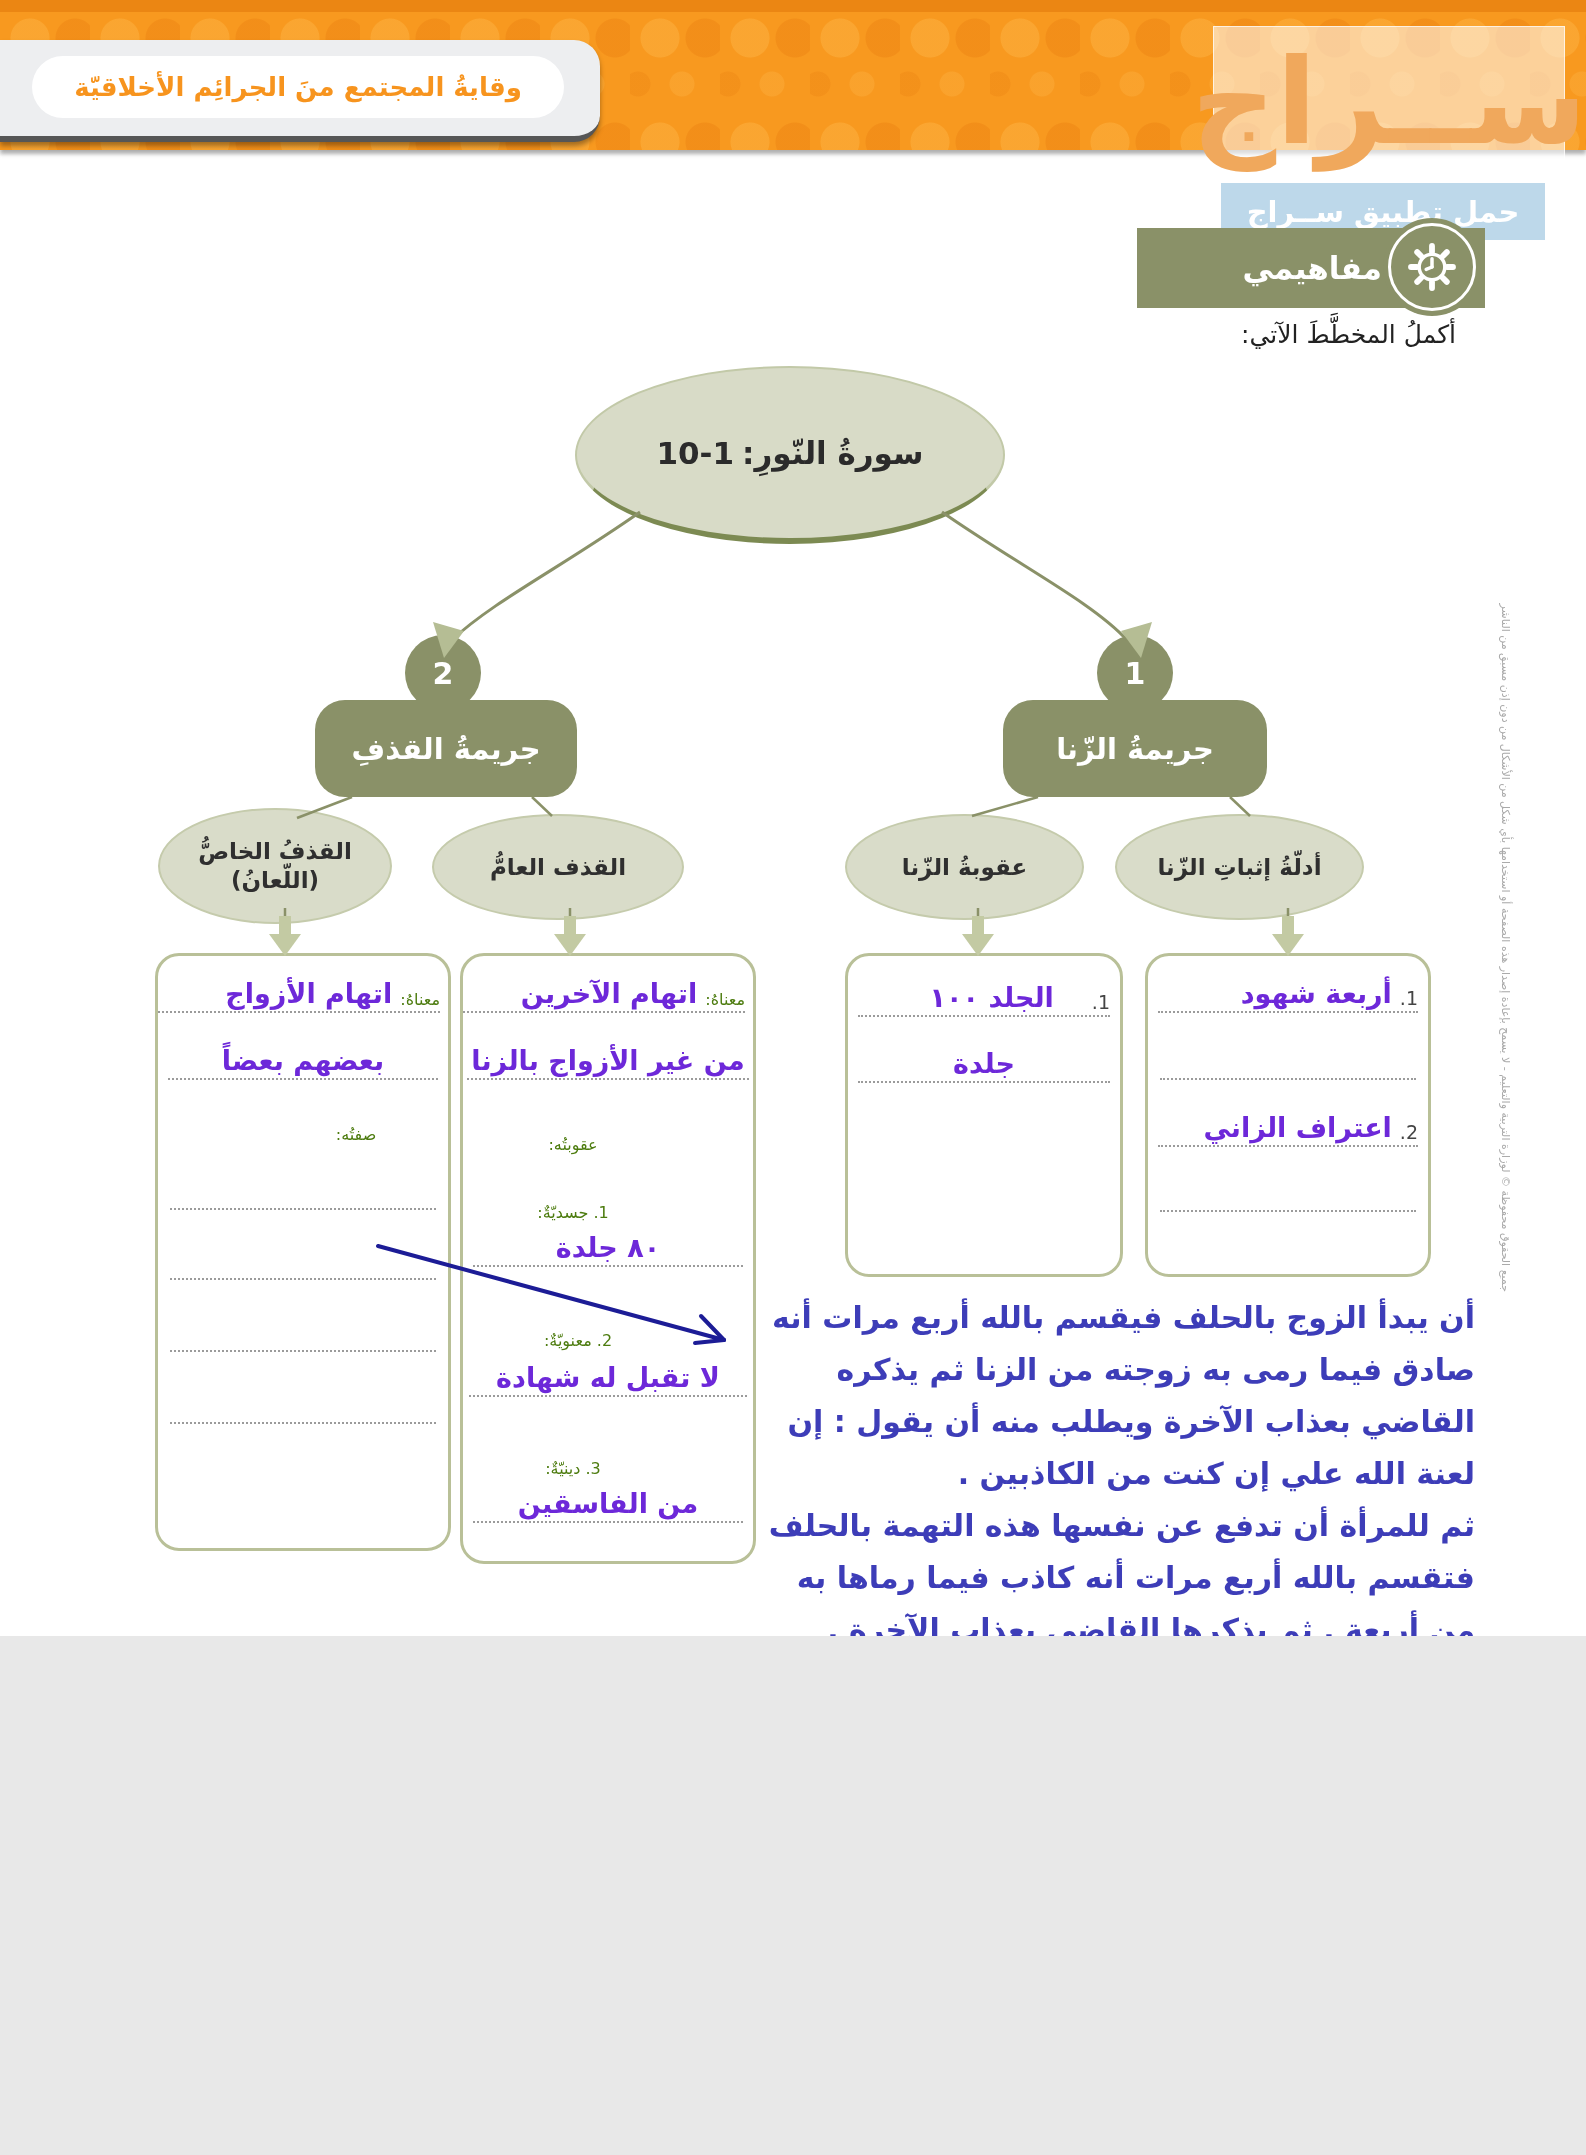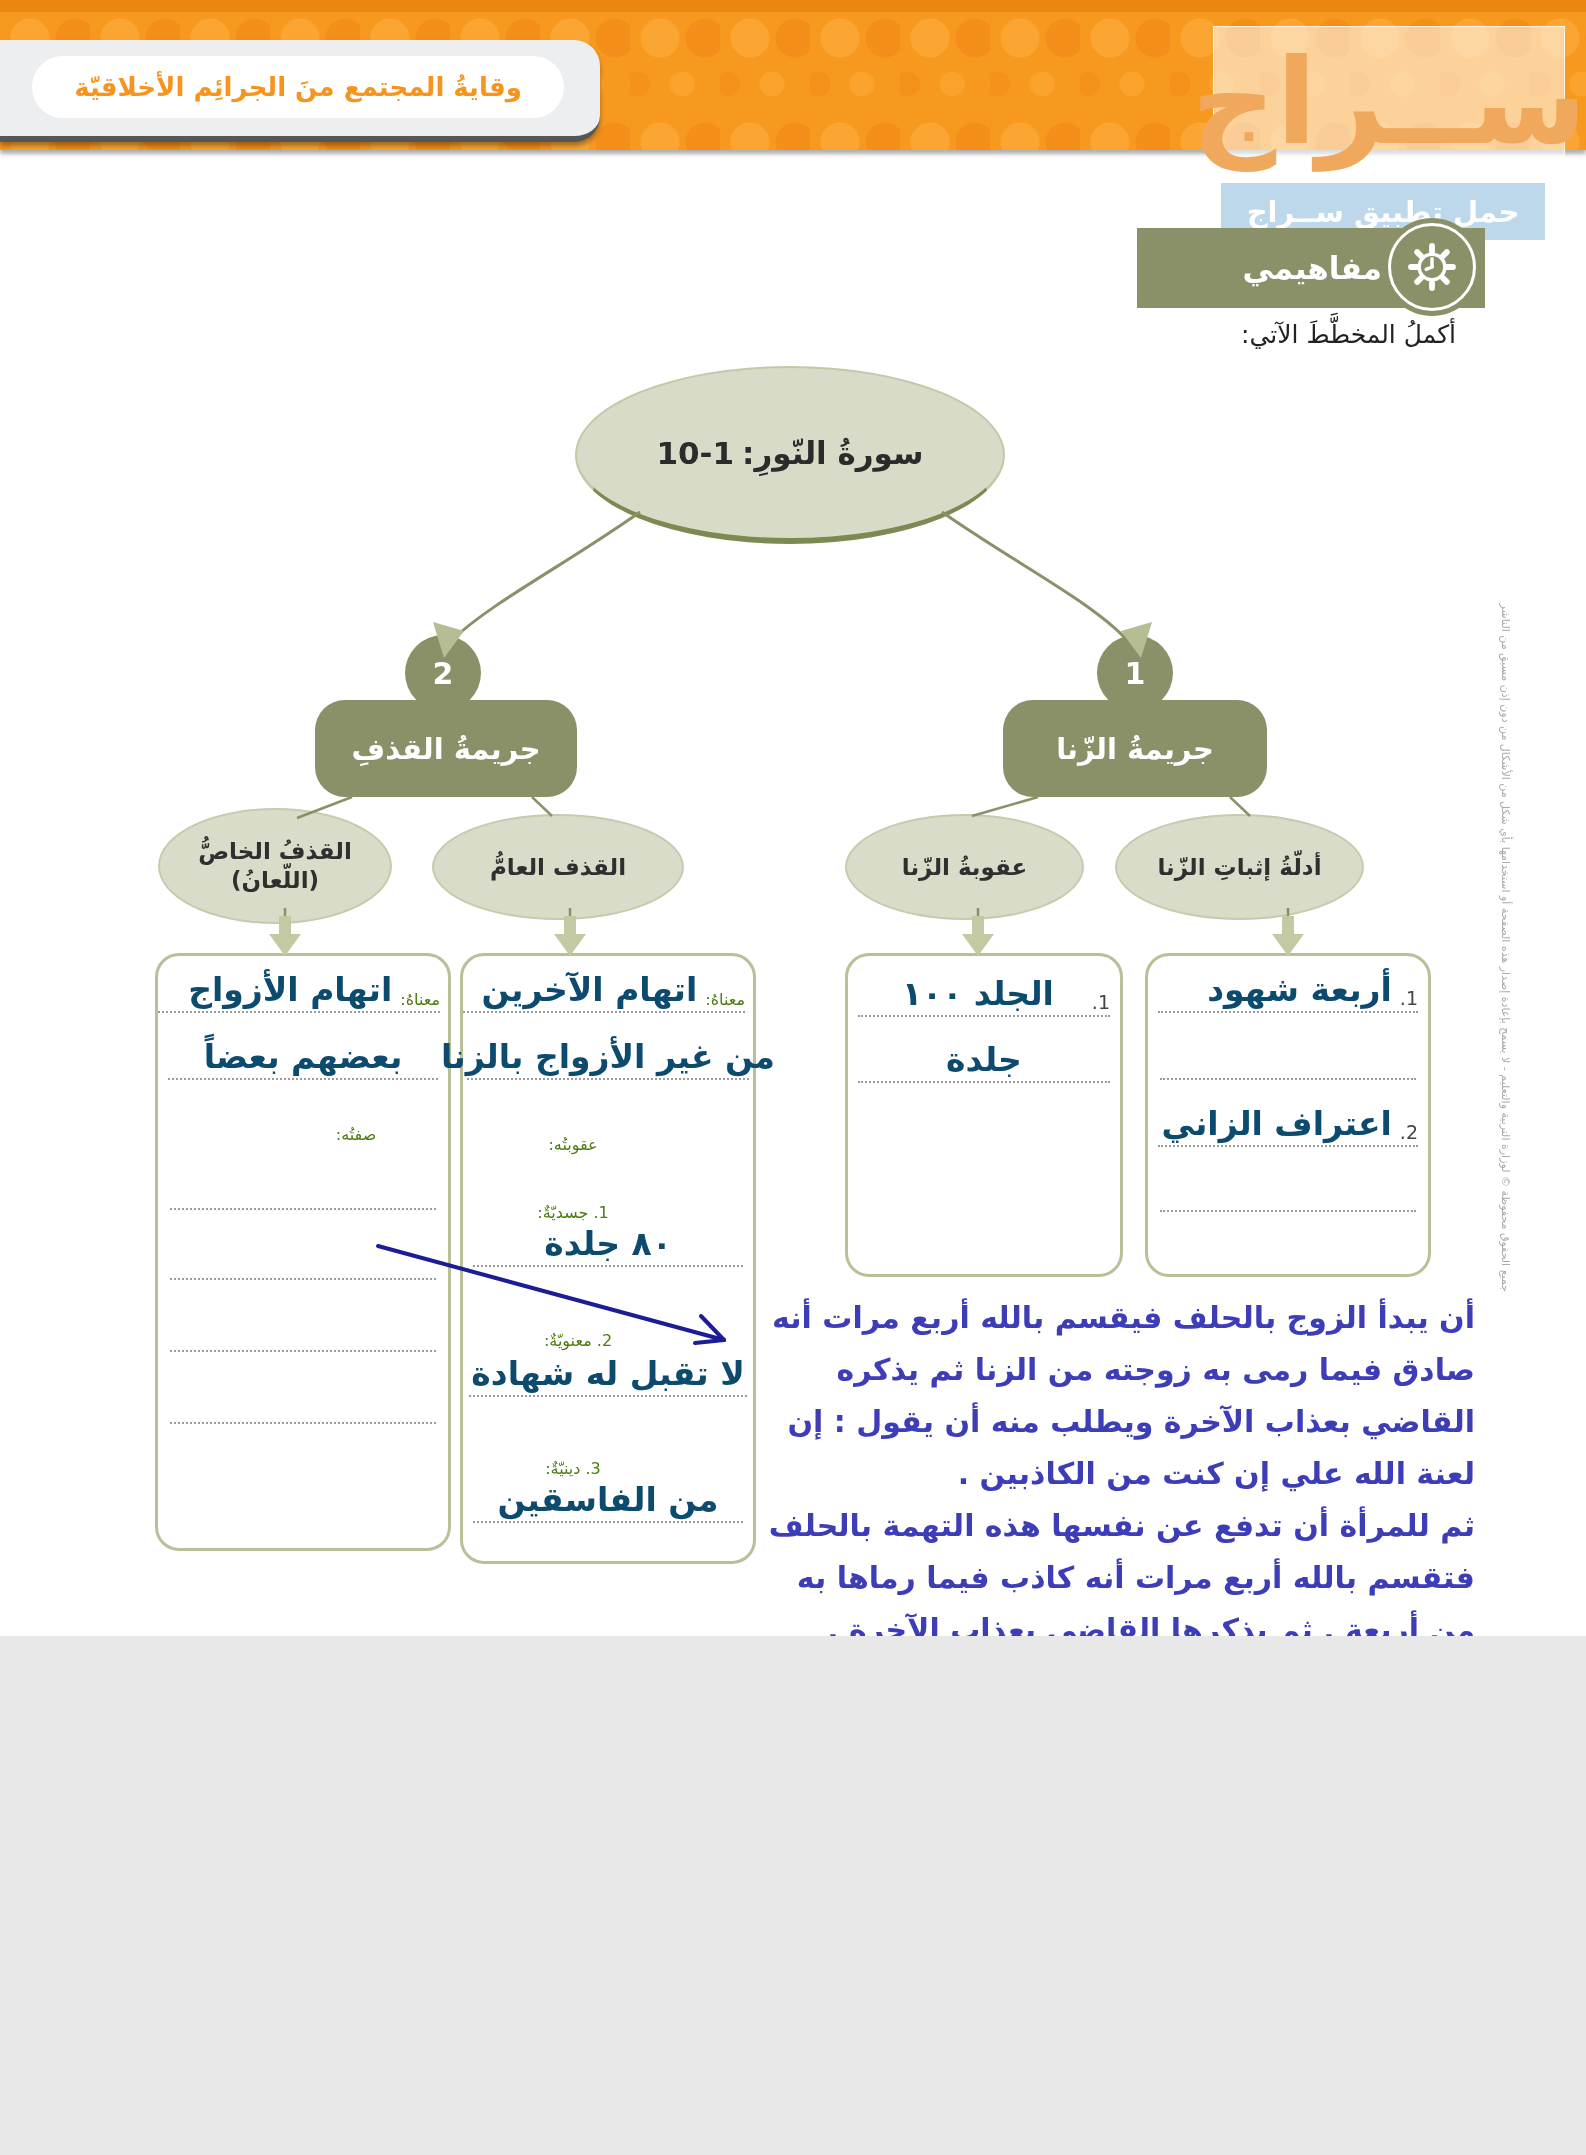--- a/index.html
+++ b/index.html
@@ -84,21 +84,21 @@
   }
   .row{
     position:absolute;display:flex;align-items:flex-end;gap:8px;
     border-bottom:2px dotted #9b9b9b;
   }
   .row.center{justify-content:center;}
   .row.nol{border-bottom:none;justify-content:center;}
   .dotline{position:absolute;height:0;border-bottom:2px dotted #9b9b9b;left:12px;right:12px;}
   .plabel{color:#4d7c0f;font-size:16px;white-space:nowrap;padding-bottom:2px;}
   .pnum{color:#444444;font-size:19px;white-space:nowrap;padding-bottom:2px;}
-  .blue{color:#0c4a6e;font-weight:bold;font-size:33px;white-space:nowrap;padding-bottom:2px;}
+  .blue{color:#6d28d9;font-weight:bold;font-size:27px;white-space:nowrap;padding-bottom:2px;}
   
   .note{
     position:absolute;right:111px;top:1292px;width:780px;text-align:right;
     color:#3D3DB8;font-size:30px;font-weight:bold;line-height:52px;z-index:3;
   }
   .note div{white-space:nowrap;}
   
   .page-num{
     position:absolute;left:34px;top:1996px;width:46px;height:40px;z-index:6;
     display:flex;align-items:center;justify-content:center;color:#ef4444;font-size:23px;font-weight:bold;

